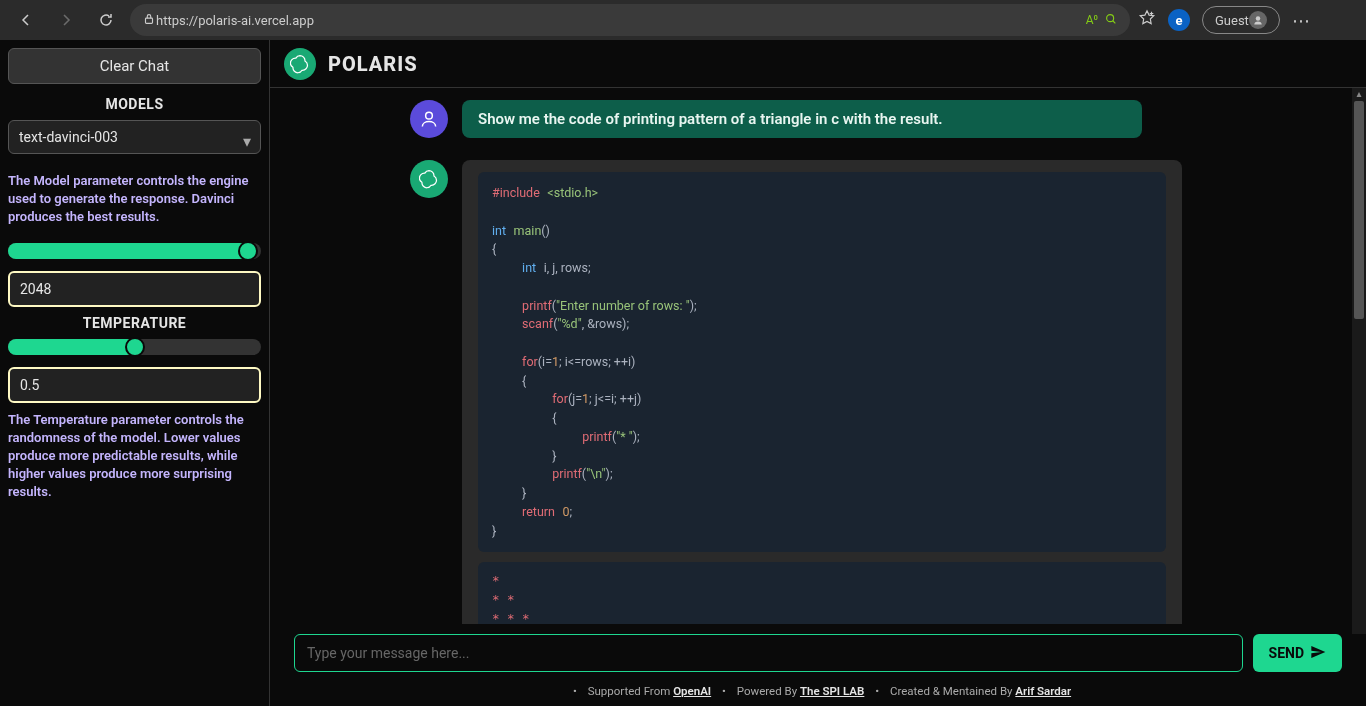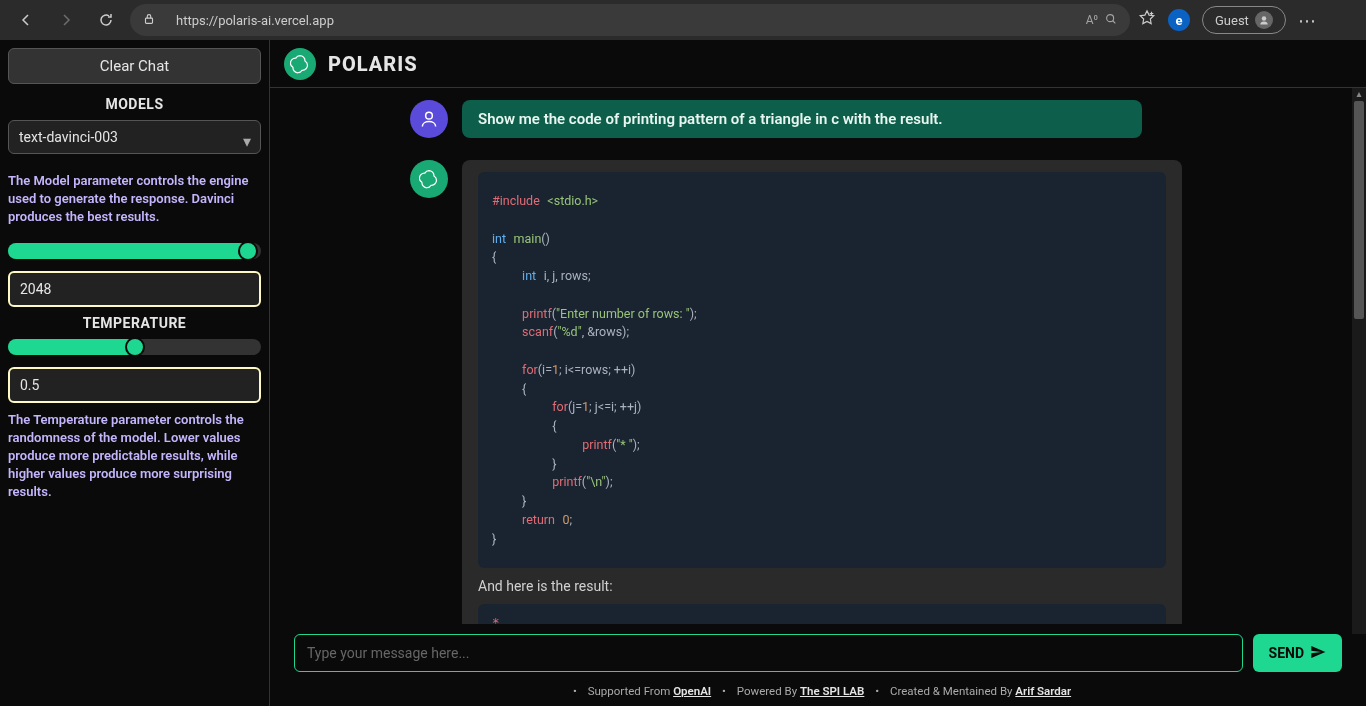--- a/index.html
+++ b/index.html
@@ -1,24 +1,24 @@
 <!DOCTYPE html>
 <html><head>
 <meta charset="utf-8">
 <style>
 * { margin: 0; padding: 0; box-sizing: border-box; font-family: -apple-system, BlinkMacSystemFont, "Segoe UI", Roboto, sans-serif; }
 body { background: #0a0a0a; color: #e5e5e5; width: 1366px; height: 706px; overflow: hidden; }
 
 
 .browser-bar { height: 40px; background: #2b2b2b; display: flex; align-items: center; padding: 0 10px; gap: 8px; }
 .nav-btn { width: 32px; height: 32px; display: flex; align-items: center; justify-content: center; color: #ccc; cursor: pointer; border-radius: 4px; }
-.url-bar { flex: 1; background: #3a3a3a; border-radius: 16px; height: 32px; display: flex; align-items: center; padding: 0 12px; color: #ccc; font-size: 13px; gap: 20px; max-width: 1000px; }
-.url-icons { display: flex; align-items: center; gap: 6px; margin-left: auto; color: #a3a3a3; }
+.url-bar { flex: 1; background: #3a3a3a; border-radius: 16px; height: 32px; display: flex; align-items: center; padding: 0 12px; color: #ccc; font-size: 13px; gap: 0; max-width: 1000px; }
+.url-icons { display: flex; align-items: center; gap: 6px; margin-left: auto; color: #84cc16; }
 .right-controls { display: flex; align-items: center; gap: 12px; color: #ccc; }
-.guest-pill { border: 1px solid #888; border-radius: 16px; padding: 4px 12px; display: flex; align-items: center; gap: 6px; font-size: 13px; }
+.guest-pill { border: 1px solid #888; border-radius: 16px; padding: 4px 12px; display: flex; align-items: center; gap: 0; font-size: 13px; }
 .guest-avatar { width: 18px; height: 18px; border-radius: 50%; background: #666; display: flex; align-items: center; justify-content: center; font-size: 11px; }
 
 
 .app { display: flex; height: 666px; }
 .sidebar { width: 270px; background: #0a0a0a; padding: 8px; border-right: 1px solid #333; overflow-y: auto; }
 .main { flex: 1; display: flex; flex-direction: column; background: #0a0a0a; position: relative; }
 
 
 .clear-btn { width: 100%; background: #333; border: 1px solid #555; color: #e5e5e5; padding: 8px; border-radius: 6px; font-size: 15px; cursor: pointer; margin-bottom: 12px; }
 .section-label { text-align: center; font-weight: 700; font-size: 14px; margin-bottom: 8px; letter-spacing: 0.5px; }
@@ -38,21 +38,21 @@
 
 
 .chat-scroll { flex: 1; overflow-y: auto; padding: 12px 24px 0 140px; }
 .msg-row { display: flex; gap: 14px; margin-bottom: 22px; align-items: flex-start; }
 .avatar { width: 38px; height: 38px; border-radius: 50%; flex-shrink: 0; display: flex; align-items: center; justify-content: center; color: white; }
 .avatar-user { background: #5b4bdb; }
 .avatar-ai { background: #19a974; }
 .user-bubble { background: #0d5e4a; color: #e8f5f0; padding: 10px 16px; border-radius: 8px; font-size: 15px; font-weight: 600; flex: 1; max-width: 680px; }
 .ai-bubble { background: #2a2a2a; padding: 12px 16px; border-radius: 8px; font-size: 14px; flex: 1; max-width: 720px; }
 .ai-text { margin-bottom: 10px; color: #d0d0d0; }
-.code-block { background: #1a2430; border-radius: 6px; padding: 20px 14px; font-family: "Consolas", monospace; font-size: 12.5px; line-height: 1.5; overflow-x: auto; margin-bottom: 10px; white-space: pre; }
+.code-block { background: #1a2430; border-radius: 6px; padding: 12px 14px; font-family: "Consolas", monospace; font-size: 12.5px; line-height: 1.5; overflow-x: auto; margin-bottom: 10px; white-space: pre; }
 .c-red { color: #e06c75; }
 .c-blue { color: #61afef; }
 .c-green { color: #98c379; }
 .c-plain { color: #abb2bf; }
 .c-num { color: #d19a66; }
 .result-block { background: #1a2430; border-radius: 6px; padding: 10px 14px; font-family: "Consolas", monospace; font-size: 12.5px; line-height: 1.5; color: #e06c75; white-space: pre; }
 
 
 .input-row { padding: 10px 24px 6px; display: flex; gap: 10px; }
 .msg-input { flex: 1; background: transparent; border: 1px solid #1ed790; border-radius: 6px; padding: 10px 12px; color: #e5e5e5; font-size: 14px; }
@@ -199,21 +199,20 @@
     <span class="c-red">for</span><span class="c-plain">(i=</span><span class="c-num">1</span><span class="c-plain">; i&lt;=rows; ++i)</span>
     <span class="c-plain">{</span>
         <span class="c-red">for</span><span class="c-plain">(j=</span><span class="c-num">1</span><span class="c-plain">; j&lt;=i; ++j)</span>
         <span class="c-plain">{</span>
             <span class="c-red">printf</span><span class="c-plain">(</span><span class="c-green">"* "</span><span class="c-plain">);</span>
         <span class="c-plain">}</span>
         <span class="c-red">printf</span><span class="c-plain">(</span><span class="c-green">"\n"</span><span class="c-plain">);</span>
     <span class="c-plain">}</span>
     <span class="c-red">return</span> <span class="c-num">0</span><span class="c-plain">;</span>
 <span class="c-plain">}</span></div>
-          <div class="ai-text">And here is the result:</div>
           <div class="result-block">*
 * *
 * * *
 * * * *
 * * * * *</div>
         </div>
       </div>
     </div>
 
     <div class="scroll-track">

